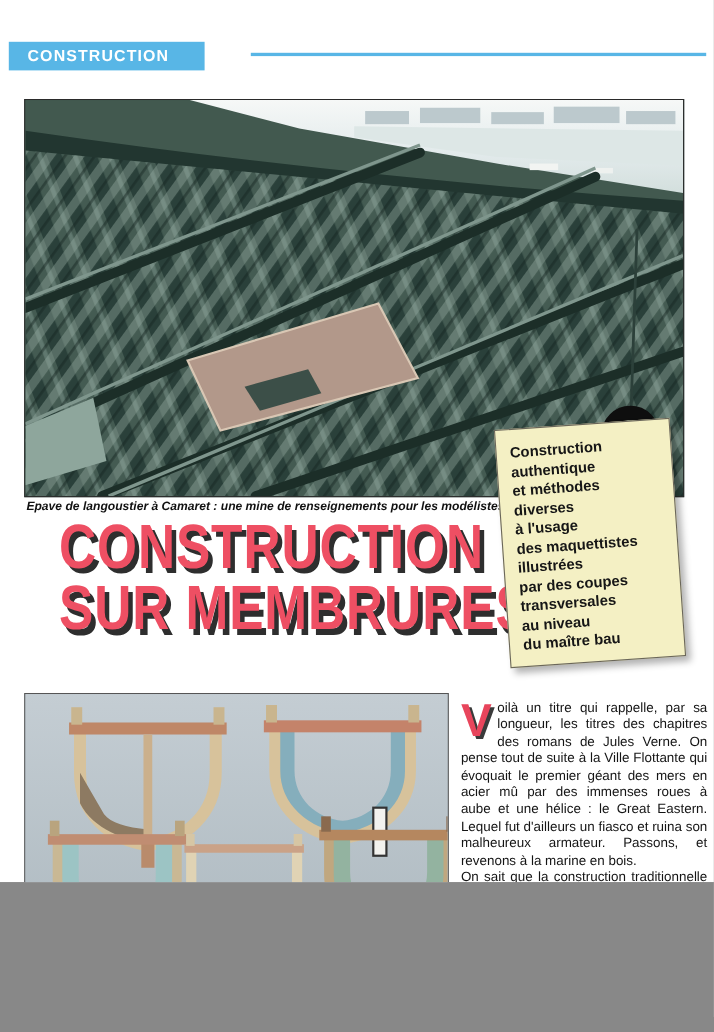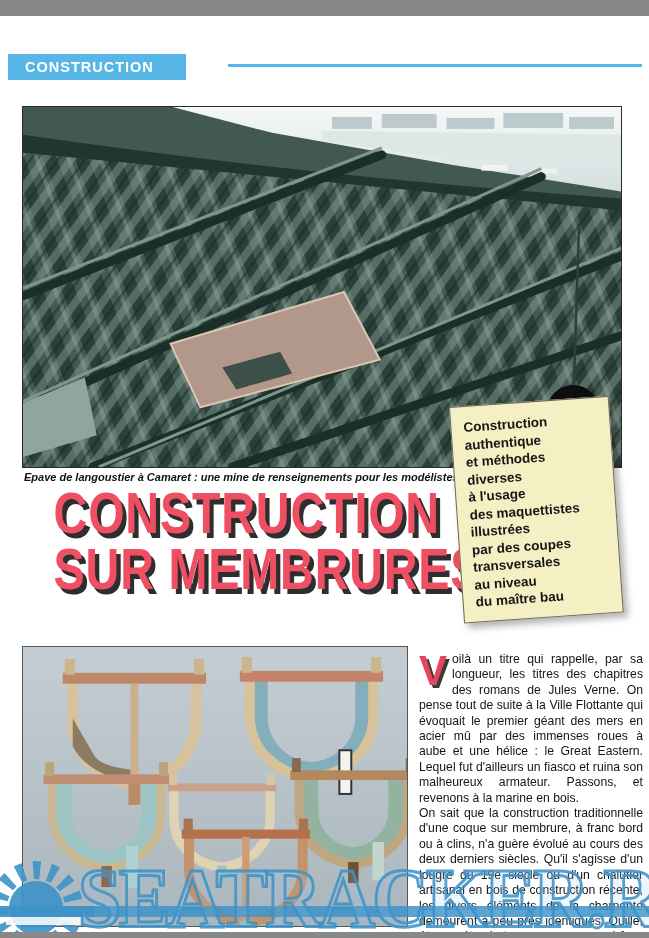--- a/index.html
+++ b/index.html
@@ -1,18 +1,18 @@
 <!DOCTYPE html>
 <html><head>
 <meta charset="utf-8">
 <style>
   * { margin:0; padding:0; box-sizing:border-box; }
   body { background:#888; font-family:"Liberation Sans", sans-serif; }
   .page {
-    position:relative; width:649px; height:916px; margin:16px auto;
+    position:relative; width:649px; height:802px; margin:0 auto;
     background:#ffffff; overflow:hidden;
   }
 
   
   .section-bar {
     position:absolute; left:8px; top:38px; width:178px; height:26px;
     background:#58b6e6; display:flex; align-items:center; padding-left:17px;
   }
   .section-bar span {
     color:#fff; font-weight:bold; font-size:14.5px; letter-spacing:1px;

